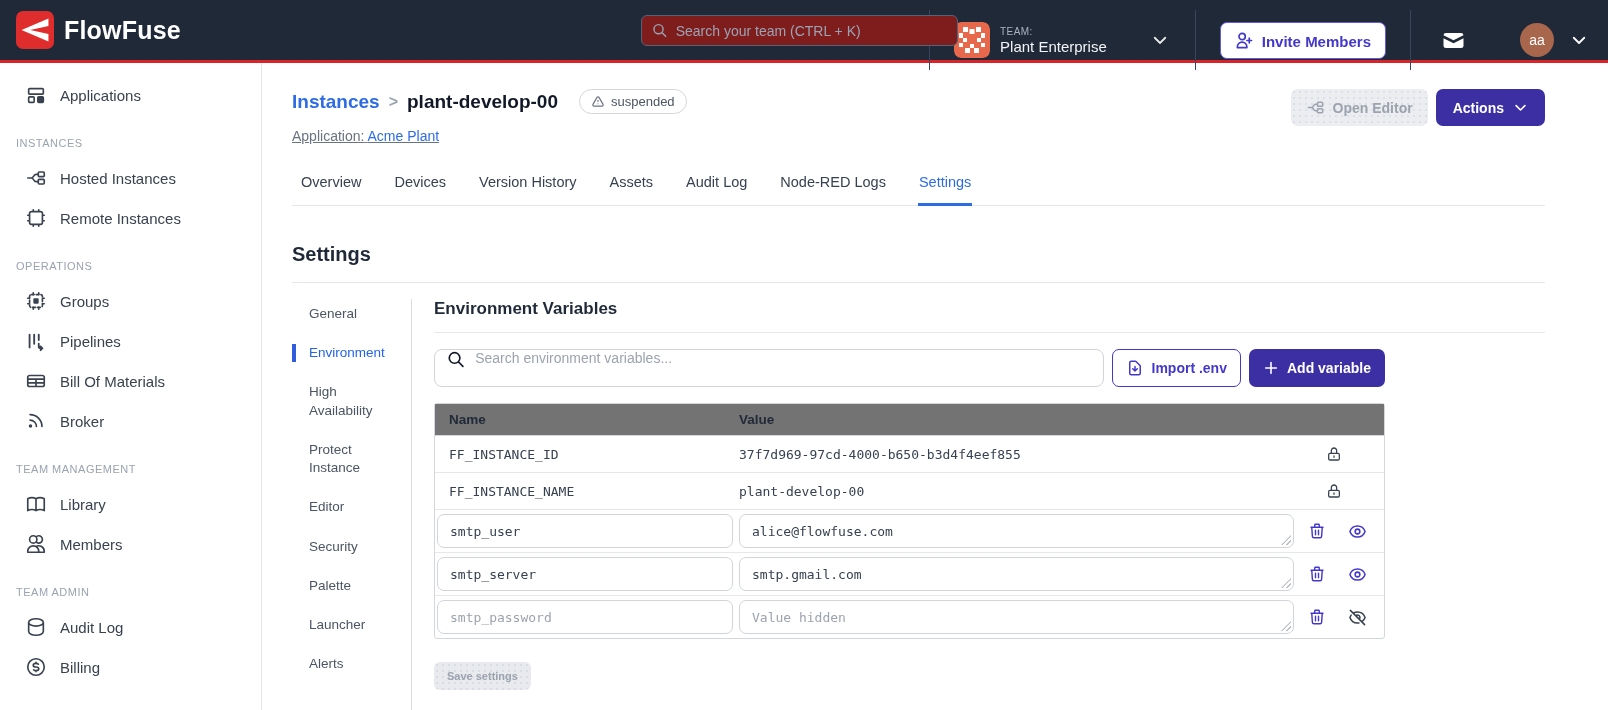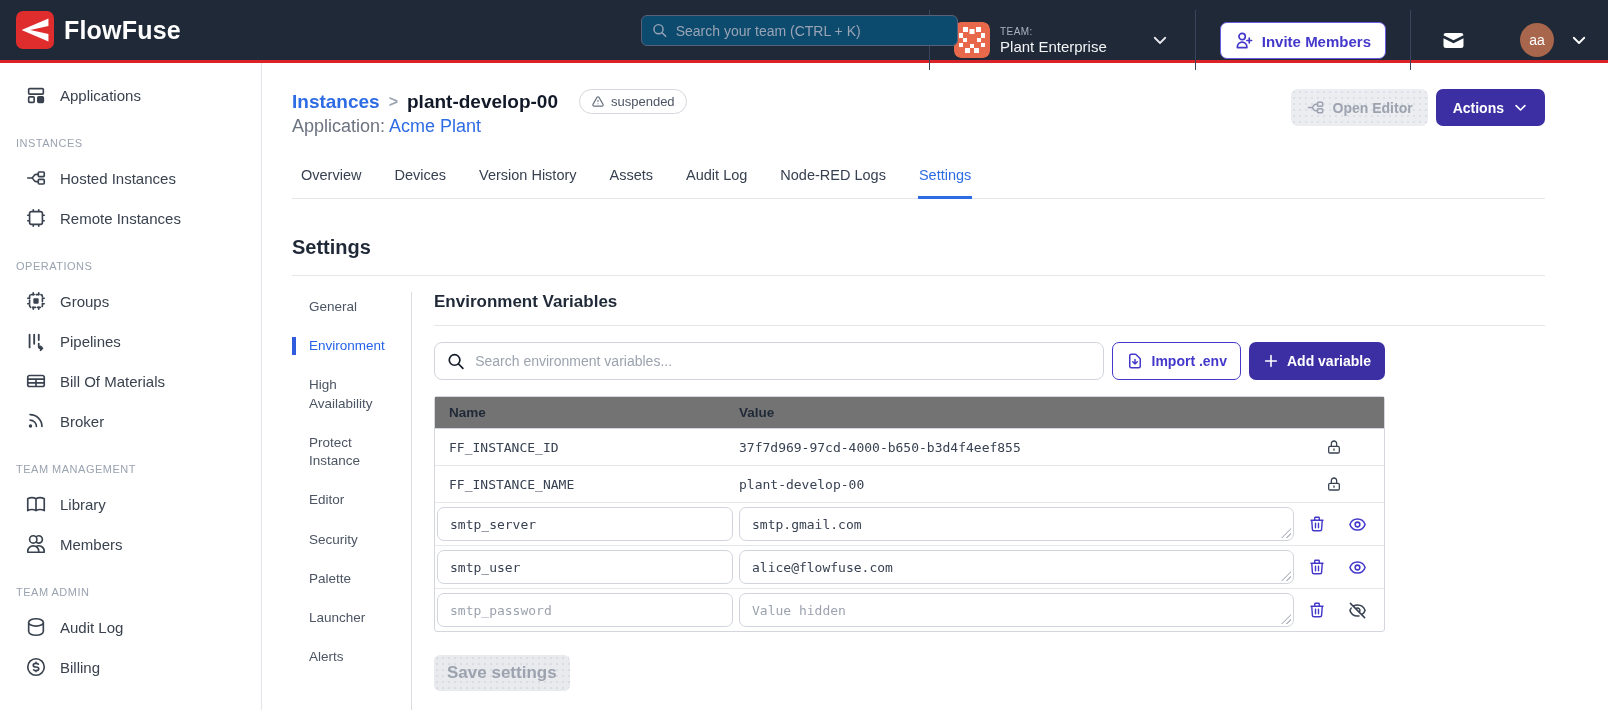--- a/index.html
+++ b/index.html
@@ -6,21 +6,21 @@
   html,body { width:1608px; height:710px; overflow:hidden; background:#fff;
               font-family:"Liberation Sans", sans-serif; }
 
   
   .navbar { position:relative; height:63px; background:#1f2937;
             border-bottom:3px solid #d92329; display:flex; align-items:center; }
   .brand { display:flex; align-items:center; gap:10px; padding-left:16px; cursor:pointer; }
   .brand-logo { width:38px; height:38px; display:block; }
   .brand-name { color:#fff; font-size:25px; font-weight:700; letter-spacing:.2px; }
   .nav-search { position:absolute; left:641px; top:15px; width:317px; height:31px;
-                background:#0c4a6e; border:1px solid #56627a; border-radius:6px;
+                background:#7f1d1d; border:1px solid #56627a; border-radius:6px;
                 display:flex; align-items:center; gap:8px; padding:0 10px; color:#9aa4b5; }
   .nav-search input { background:transparent; border:none; outline:none; color:#9aa4b5;
                       font-size:14px; width:100%; font-family:inherit; }
   .nav-search input::placeholder { color:#9aa4b5; }
   .nav-right { margin-left:auto; display:flex; align-items:center; height:60px;margin-top:20px; }
   .nav-divider { width:1px; height:60px; background:#39455a; }
   .team-select { display:flex; align-items:center; gap:10px; padding:0 14px 0 24px;
                  height:60px; cursor:pointer; }
   .team-avatar { width:36px; height:36px; border-radius:7px; display:block; }
   .team-label { color:#a8b2c1; font-size:10px; letter-spacing:.4px; }
@@ -48,21 +48,21 @@
   
   .main { flex:1; padding:26px 63px 0 30px; overflow:hidden; }
   .page-head { display:flex; align-items:flex-start; justify-content:space-between; }
   .crumbs { display:flex; align-items:center; gap:9px; }
   .crumb-link { color:#2e6ce4; font-size:19px; font-weight:700; cursor:pointer; }
   .crumb-sep { color:#9aa3b0; font-size:16px; font-weight:700; }
   .crumb-cur { color:#111827; font-size:19px; font-weight:700; }
   .badge { display:flex; align-items:center; gap:6px; border:1px solid #d4d7dc;
            border-radius:999px; padding:4px 11px; margin-left:12px; color:#4b5563;
            font-size:13px; background:#fff;justify-content:flex-end; }
-  .app-line { margin-top:2px; font-size:18px; color:#6b7280; }
+  .app-line { margin-top:14px; font-size:14px; color:#6b7280;text-decoration:underline; }
   .app-line a { color:#2e6ce4; text-decoration:none; cursor:pointer; }
   .head-actions { display:flex; gap:8px; }
   .btn-disabled { display:flex; align-items:center; gap:8px; border:none; border-radius:7px;
                   padding:9px 15px; color:#9ca3af; font-weight:700; font-size:14px;
                   background-color:#ebedf1;
                   background-image:radial-gradient(#dcdfe6 1px, transparent 1px);
                   background-size:6px 6px; cursor:default; font-family:inherit; }
   .btn-primary { display:flex; align-items:center; gap:9px; border:none; border-radius:7px;
                  padding:9px 17px; color:#fff; font-weight:700; font-size:14px;
                  background:#3b2fa3; cursor:pointer; font-family:inherit; }
@@ -81,21 +81,21 @@
   .subnav-item { border-left:4px solid transparent; padding-left:13px; margin-bottom:21px;
                  font-size:13.5px; color:#4b5563; line-height:1.35; width:104px; cursor:pointer; }
   .subnav-item.active { border-left-color:#2f5ddd; color:#2563eb; }
 
   .panel { flex:1; padding-left:22px; }
   .panel-title { font-size:17px; font-weight:700; color:#1f2937; padding-bottom:13px;
                  border-bottom:1px solid #e5e7eb; }
   .env-content { width:951px; }
   .controls { display:flex; gap:8px; margin-top:16px; }
   .env-search { flex:1; height:38px; border:1px solid #d1d5db; border-radius:8px;
-                display:flex; align-items:center; gap:10px; padding:0 12px; color:#111827; }
+                display:flex; align-items:flex-start; gap:10px; padding:0 12px; color:#111827; }
   .env-search input { border:none; outline:none; font-size:14px; width:100%; color:#374151;
                       font-family:inherit; }
   .env-search input::placeholder { color:#9ca3af; }
   .btn-outline { display:flex; align-items:center; gap:8px; background:#fff;
                  border:1.5px solid #4338ca; border-radius:7px; padding:0 13px; height:38px;
                  color:#4338ca; font-weight:700; font-size:14px; cursor:pointer;
                  font-family:inherit; }
   .btn-add { display:flex; align-items:center; gap:8px; background:#3b2fa3; border:none;
              border-radius:7px; padding:0 14px; height:38px; color:#fff; font-weight:700;
              font-size:14px; cursor:pointer; font-family:inherit; }
@@ -124,21 +124,21 @@
   .t-row.muted .name-input, .t-row.muted .value-box input { color:#9ca3af; }
   .grip { position:absolute; right:2px; bottom:2px; width:10px; height:10px;
           clip-path:polygon(100% 0, 100% 100%, 0 100%);
           background:repeating-linear-gradient(135deg,#b9bec7 0 1px,transparent 1px 3.5px); }
   .row-icons { display:flex; align-items:center; gap:22px; margin-right:13px; }
   .icon-btn { background:none; border:none; padding:0; cursor:pointer; display:flex;
               color:#4338ca; }
   .icon-btn.dark { color:#374151; }
 
   .save-btn { margin-top:23px; border:none; border-radius:6px; padding:8px 13px;
-              color:#9ca3af; font-weight:700; font-size:17px;
+              color:#9ca3af; font-weight:700; font-size:11px;
               background-color:#e8eaee;
               background-image:radial-gradient(#d9dce2 1px, transparent 1px);
               background-size:6px 6px; cursor:default; font-family:inherit; }
 </style>
 </head>
 <body>
 
 <header class="navbar">
   <div class="brand">
     <svg class="brand-logo" viewBox="0 0 24 24">
@@ -413,44 +413,44 @@
               <span class="cell-name mono">FF_INSTANCE_NAME</span>
               <span class="cell-value mono">plant-develop-00</span>
               <span class="lock">
                 <svg width="16" height="16" viewBox="0 0 24 24" fill="none" stroke="currentColor" stroke-width="1.9" stroke-linecap="round" stroke-linejoin="round">
                     <path d="M12 15v2m-6 4h12a2 2 0 002-2v-6a2 2 0 00-2-2H6a2 2 0 00-2 2v6a2 2 0 002 2zm10-10V7a4 4 0 00-8 0v4h8z"></path>
                   </svg>
               </span>
             </div>
 
             <div class="t-row edit">
-              <input class="name-input mono" value="smtp_server" style="">
+              <input class="name-input mono" value="smtp_user" style="">
               <div class="value-box">
-                <input class="mono" value="smtp.gmail.com" style="">
+                <input class="mono" value="alice@flowfuse.com" style="">
                 <span class="grip"></span>
               </div>
               <span class="row-icons">
                 <button class="icon-btn">
                   <svg width="18" height="18" viewBox="0 0 24 24" fill="none" stroke="currentColor" stroke-width="1.9" stroke-linecap="round" stroke-linejoin="round">
                       <path d="M19 7l-.87 12.14A2 2 0 0116.14 21H7.86a2 2 0 01-2-1.86L5 7m5 4v6m4-6v6m1-10V4a1 1 0 00-1-1h-4a1 1 0 00-1 1v3M4 7h16"></path>
                     </svg>
                 </button>
                 <button class="icon-btn">
                   <svg width="19" height="19" viewBox="0 0 24 24" fill="none" stroke="currentColor" stroke-width="1.9" stroke-linecap="round" stroke-linejoin="round">
                       <path d="M15 12a3 3 0 11-6 0 3 3 0 016 0z"></path>
                       <path d="M2.46 12C3.73 7.94 7.52 5 12 5s8.27 2.94 9.54 7c-1.27 4.06-5.06 7-9.54 7s-8.27-2.94-9.54-7z"></path>
                     </svg>
                 </button>
               </span>
             </div>
 
             <div class="t-row edit">
-              <input class="name-input mono" value="smtp_user" style="">
+              <input class="name-input mono" value="smtp_server" style="">
               <div class="value-box">
-                <input class="mono" value="alice@flowfuse.com" style="">
+                <input class="mono" value="smtp.gmail.com" style="">
                 <span class="grip"></span>
               </div>
               <span class="row-icons">
                 <button class="icon-btn">
                   <svg width="18" height="18" viewBox="0 0 24 24" fill="none" stroke="currentColor" stroke-width="1.9" stroke-linecap="round" stroke-linejoin="round">
                       <path d="M19 7l-.87 12.14A2 2 0 0116.14 21H7.86a2 2 0 01-2-1.86L5 7m5 4v6m4-6v6m1-10V4a1 1 0 00-1-1h-4a1 1 0 00-1 1v3M4 7h16"></path>
                     </svg>
                 </button>
                 <button class="icon-btn">
                   <svg width="19" height="19" viewBox="0 0 24 24" fill="none" stroke="currentColor" stroke-width="1.9" stroke-linecap="round" stroke-linejoin="round">

